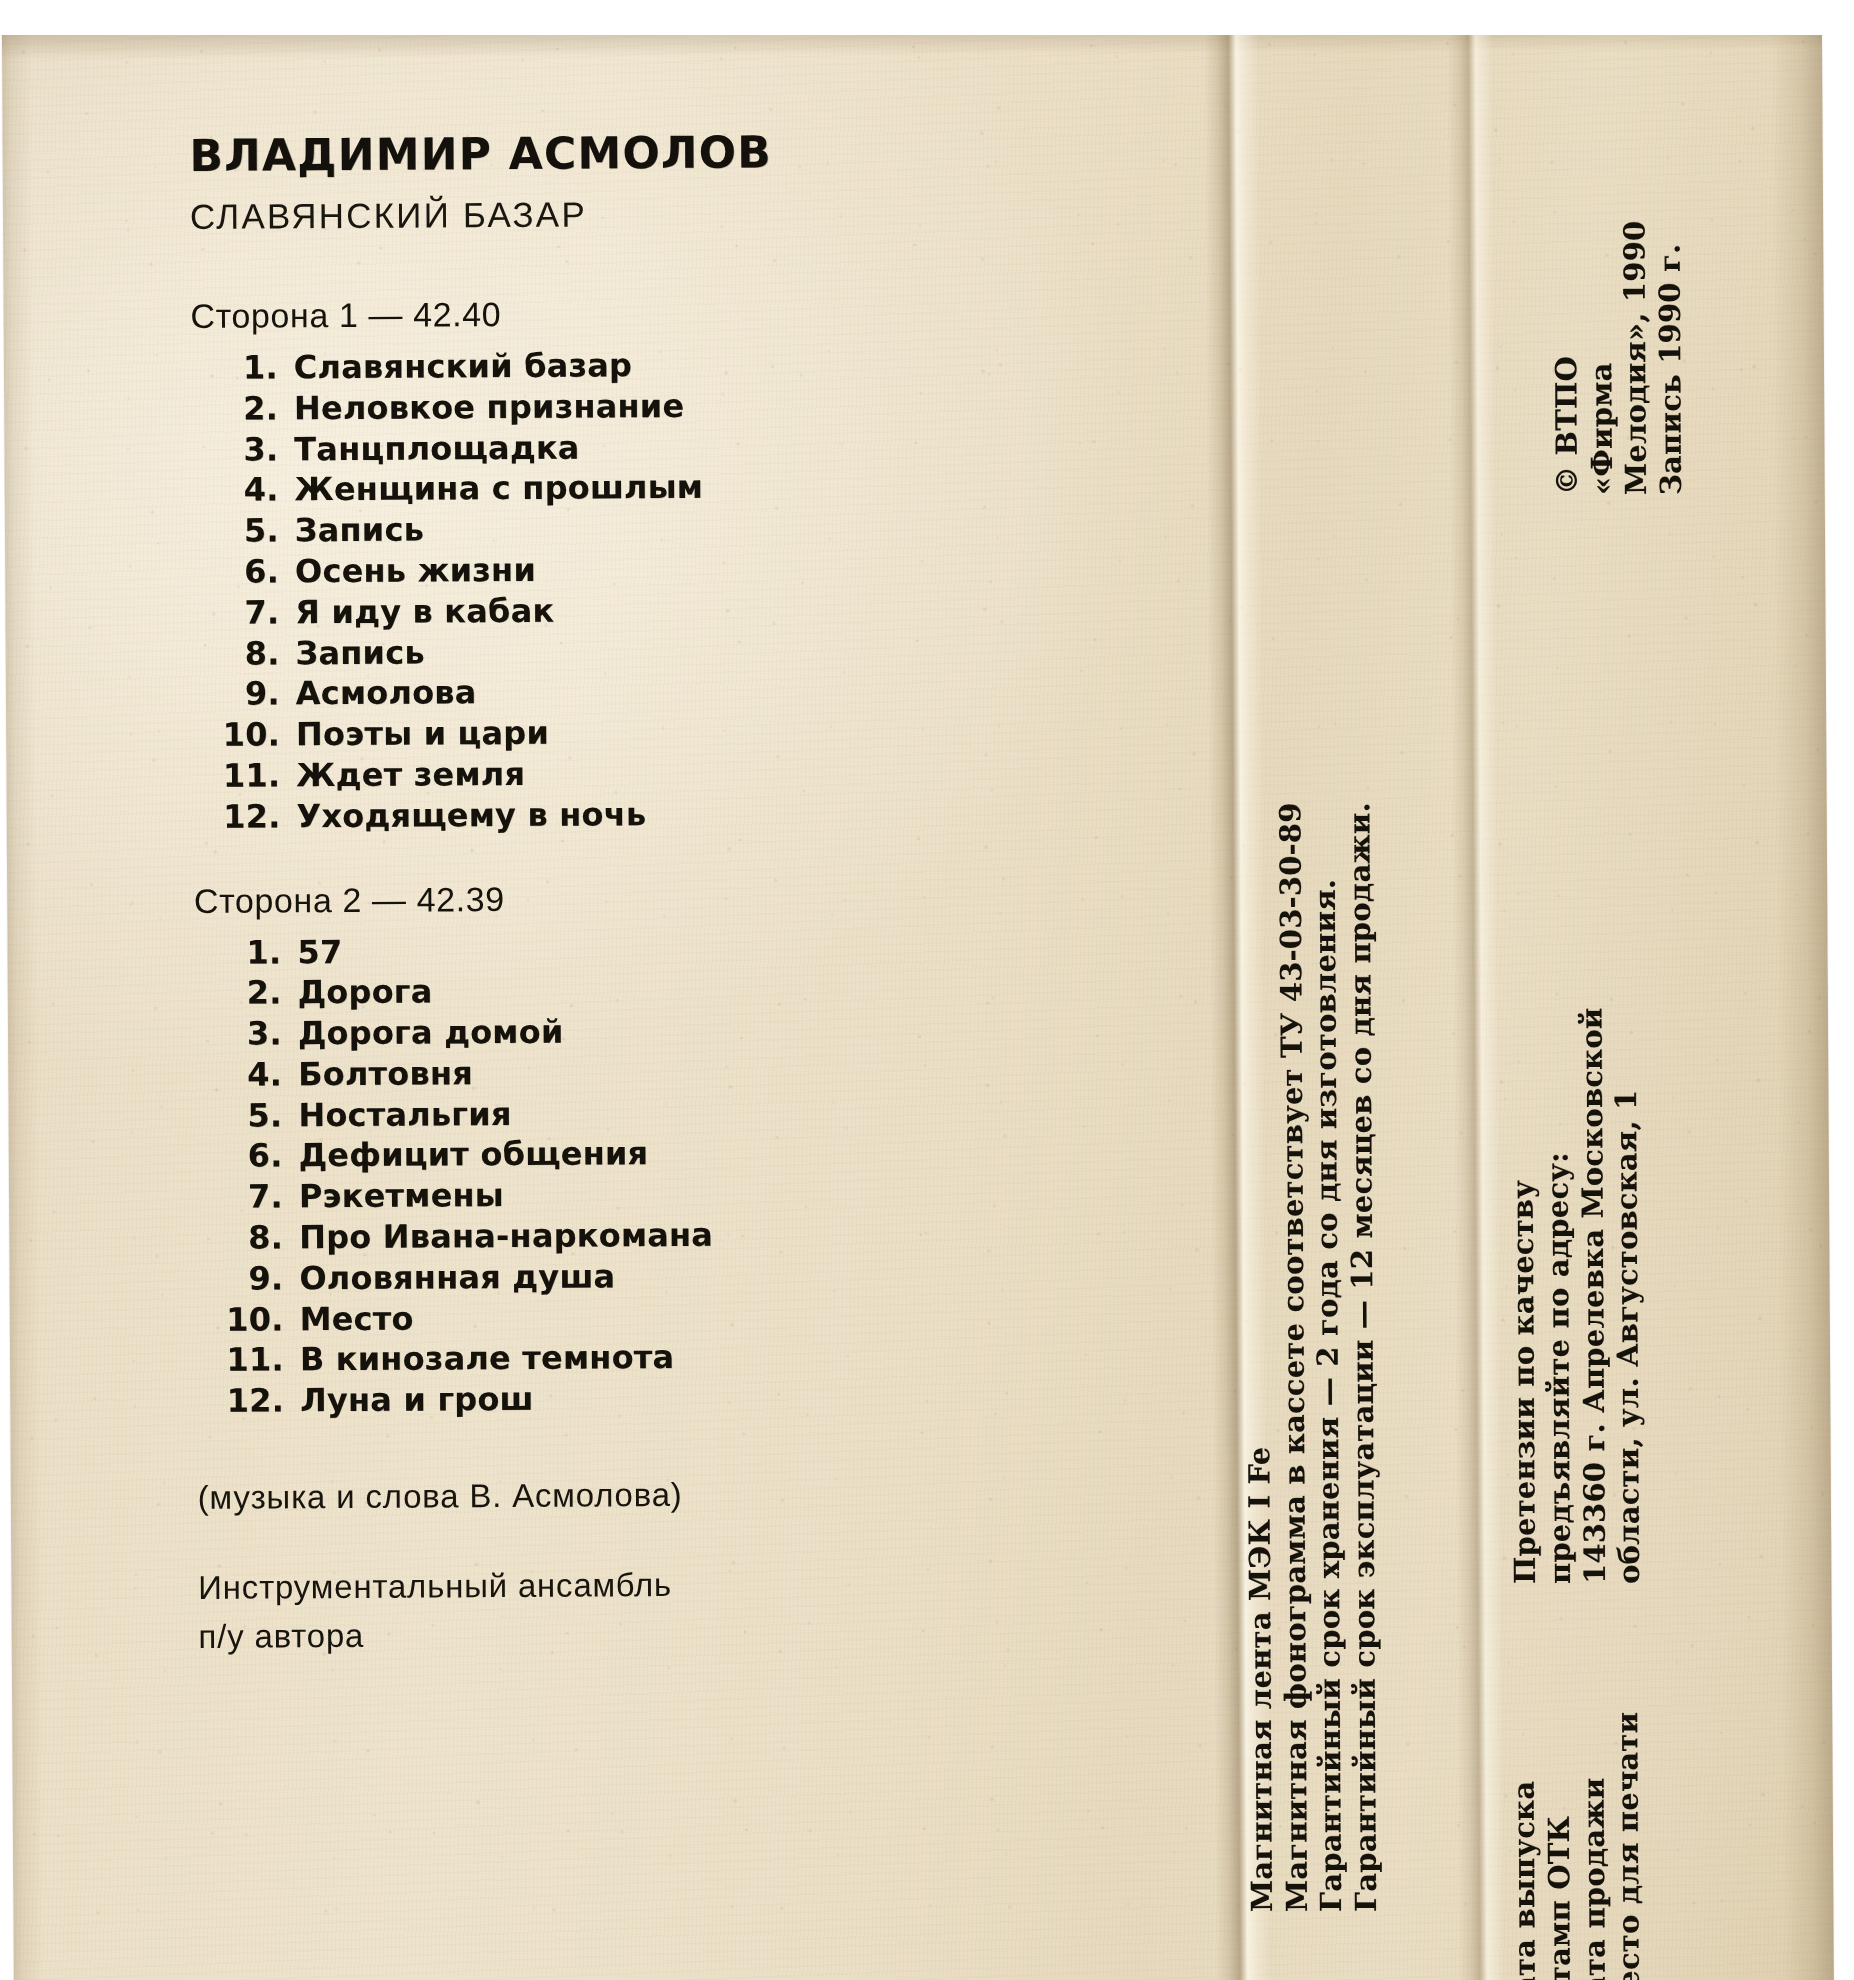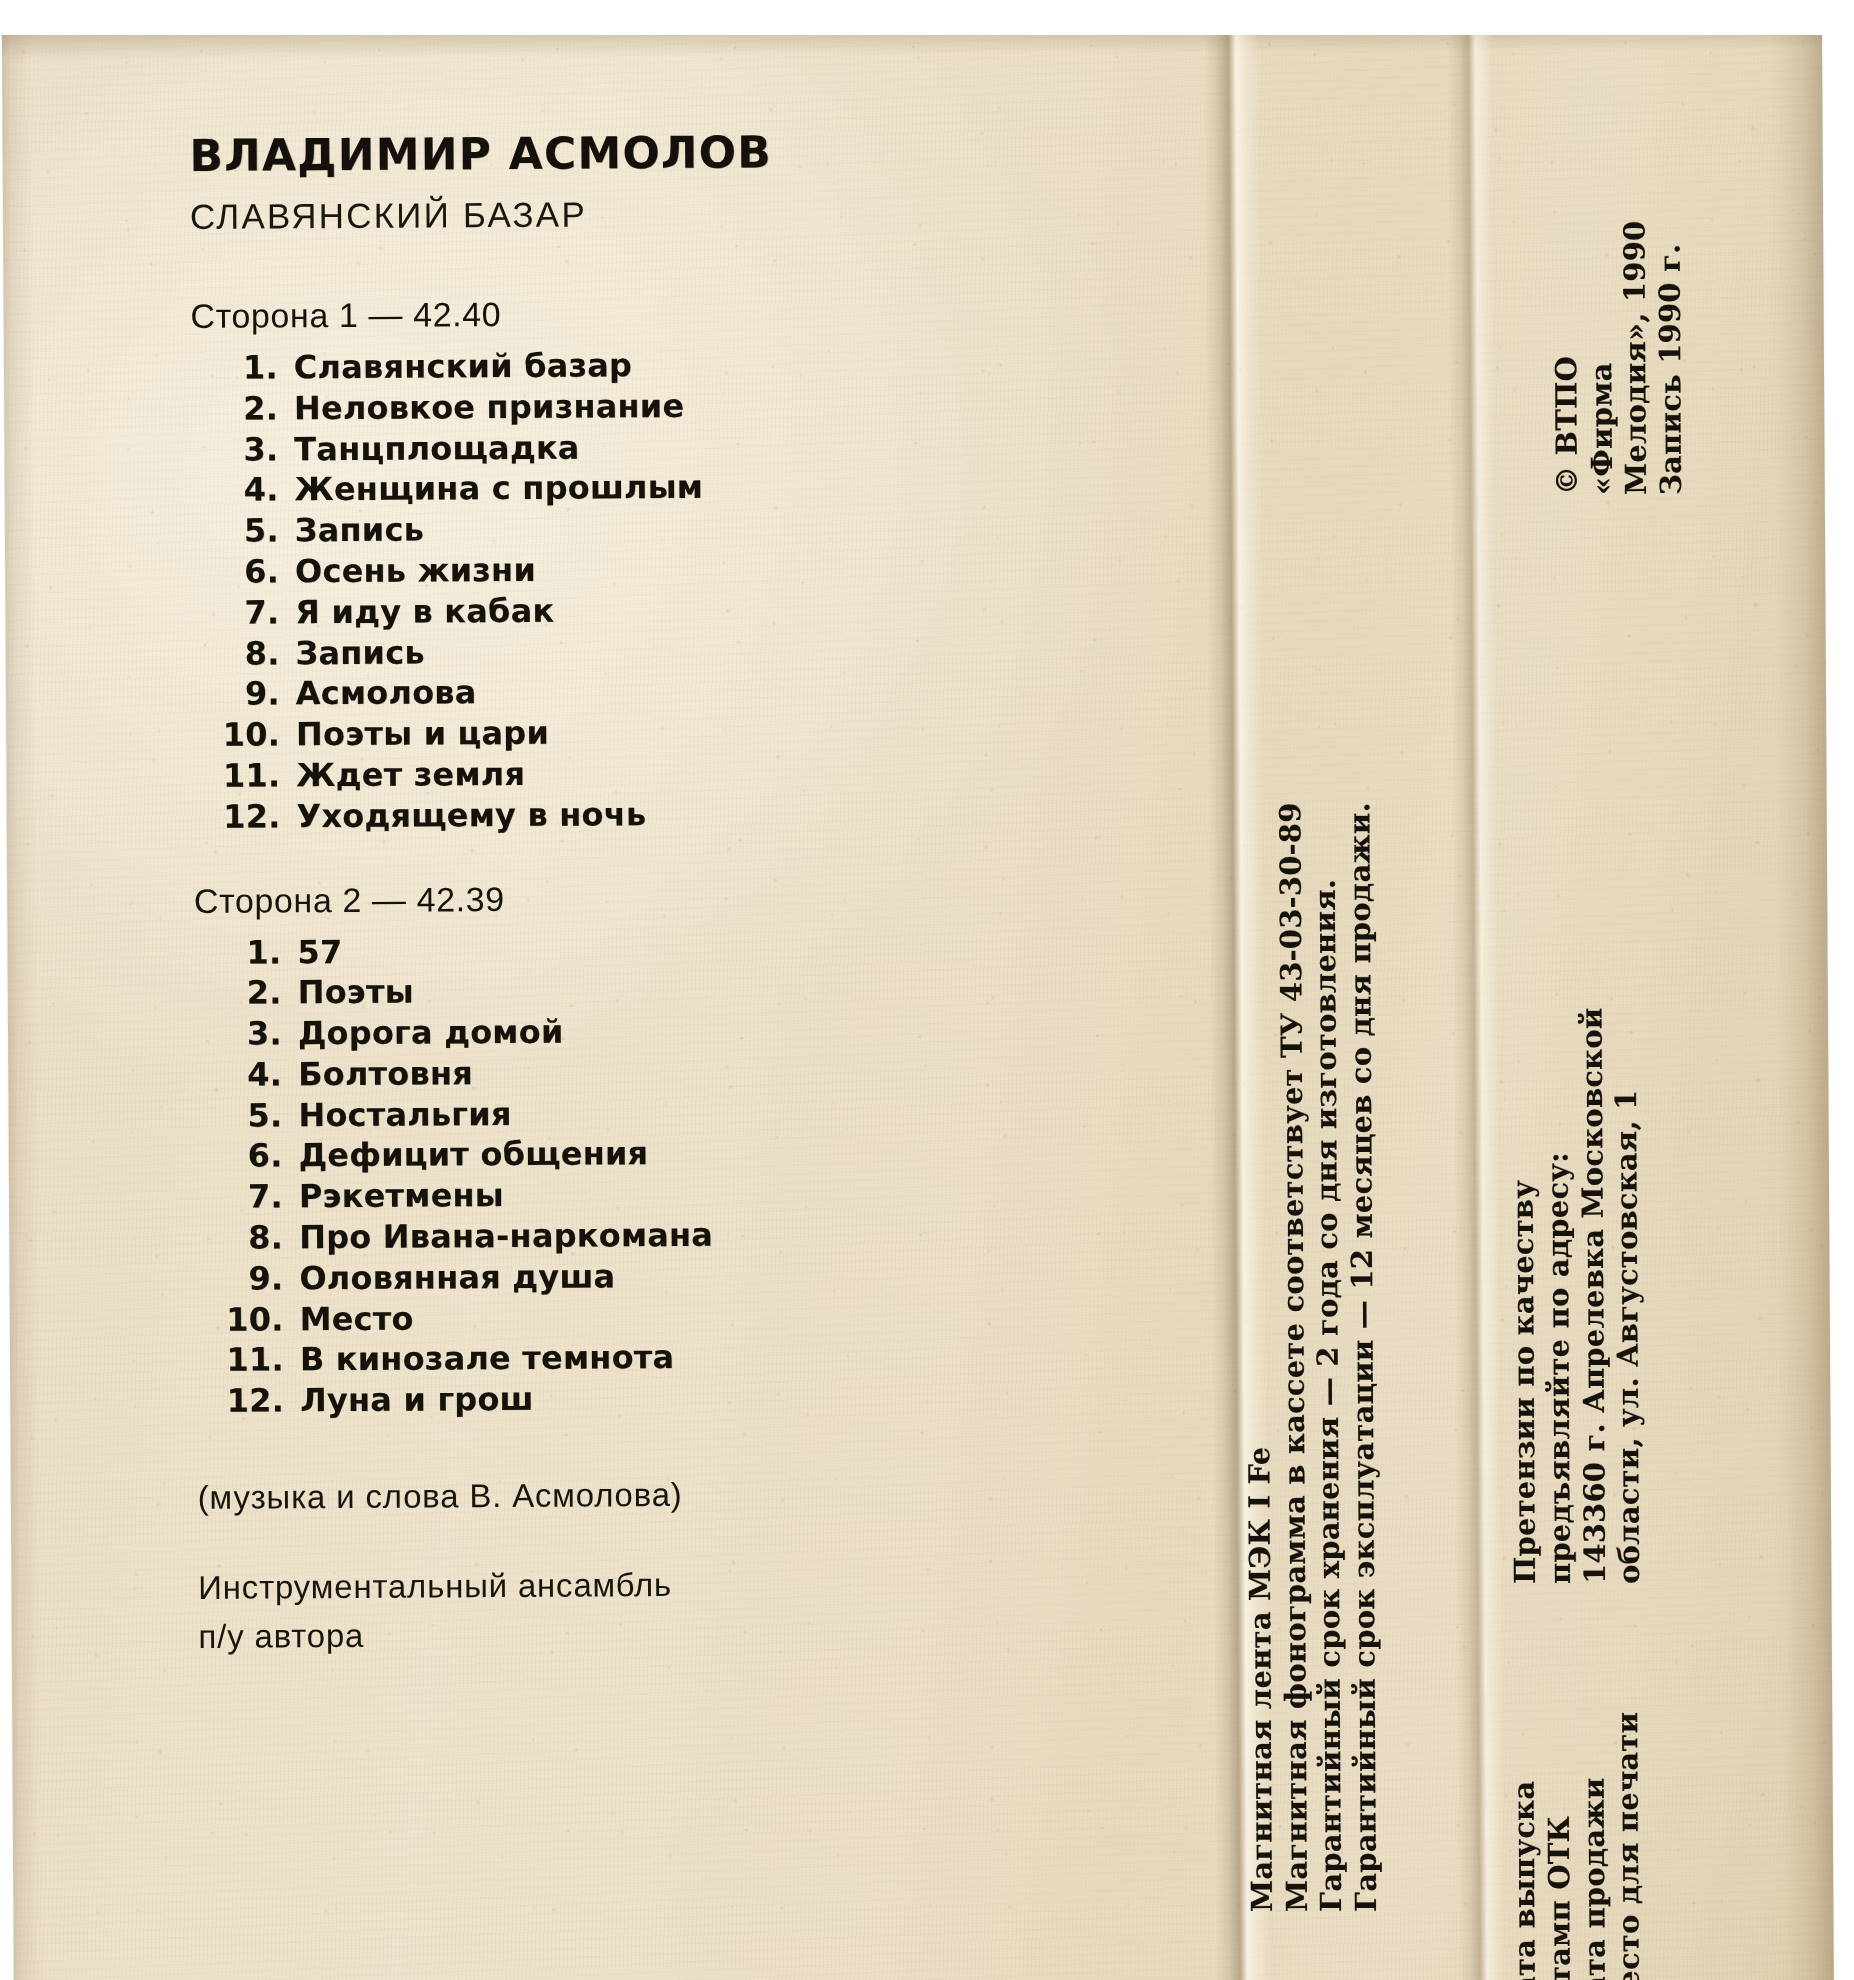--- a/index.html
+++ b/index.html
@@ -288,21 +288,21 @@
 
     <div>
       <div class="side-head">Сторона 2 — 42.39</div>
       <ol class="tracks" id="side2-list">
           <li>
             <span class="num">1.</span>
             <span>57</span>
           </li>
           <li>
             <span class="num">2.</span>
-            <span>Поэты</span>
+            <span>Дорога</span>
           </li>
           <li>
             <span class="num">3.</span>
             <span>Дорога домой</span>
           </li>
           <li>
             <span class="num">4.</span>
             <span>Болтовня</span>
           </li>
           <li>

